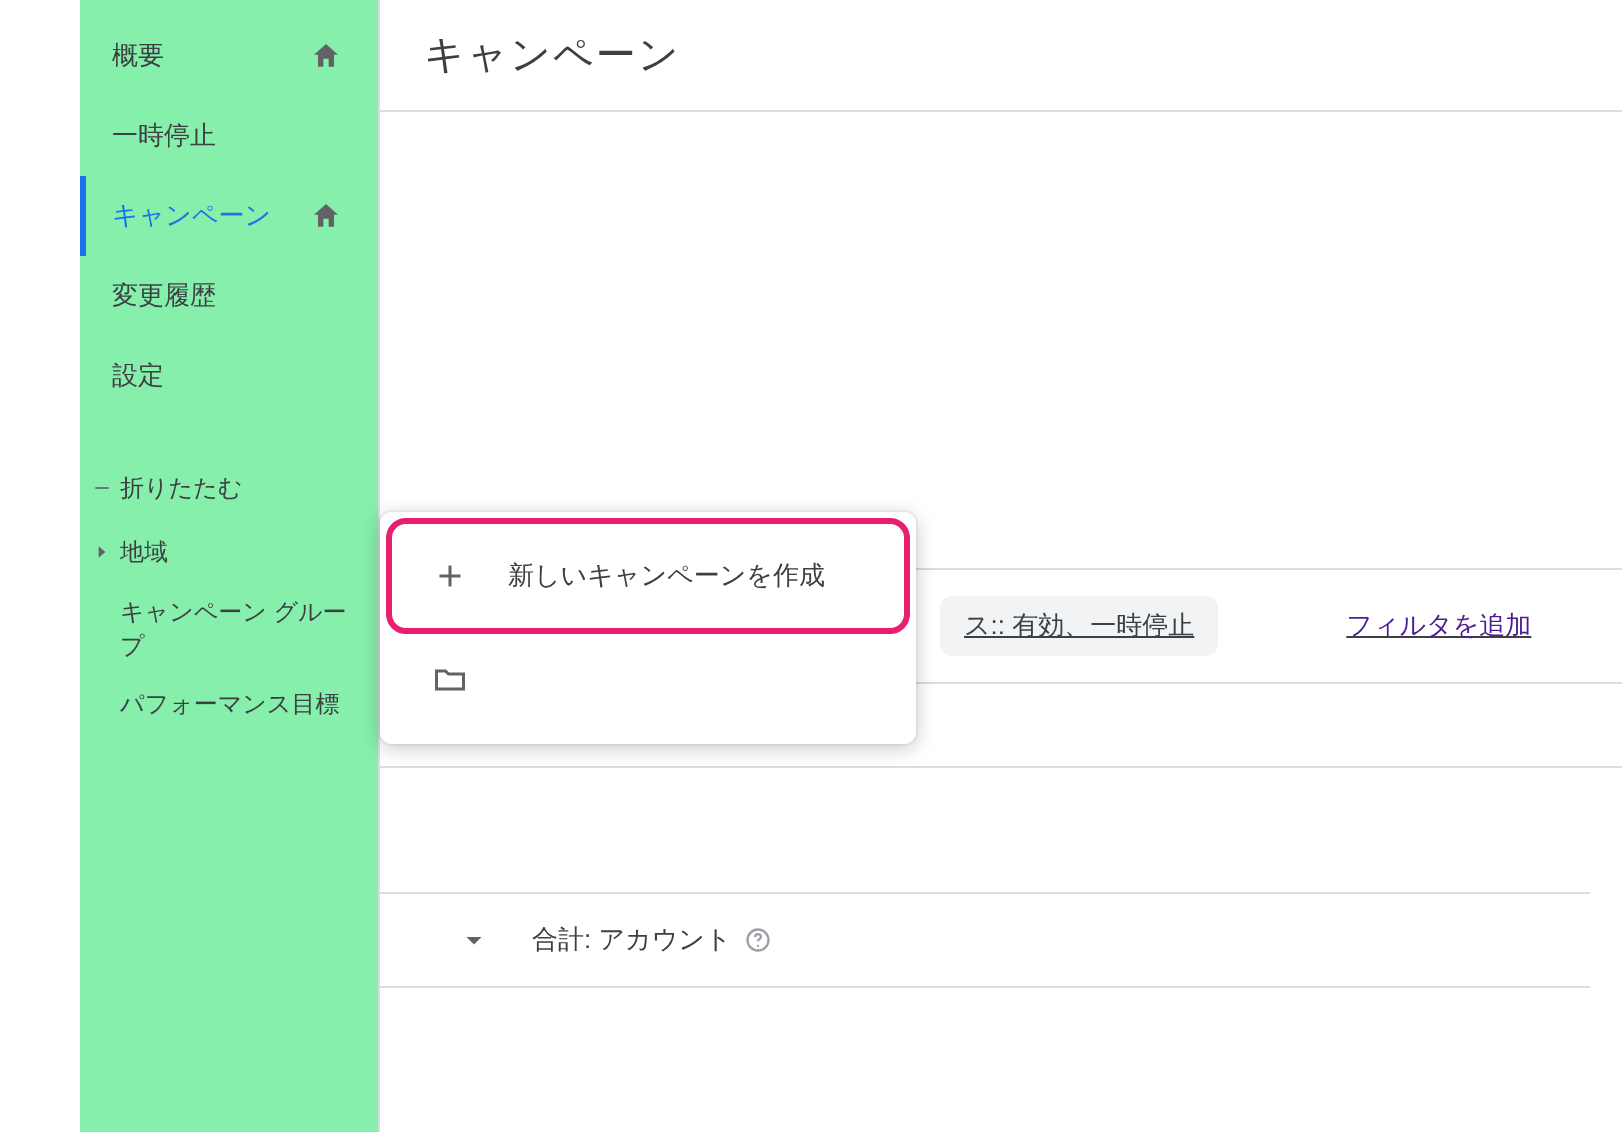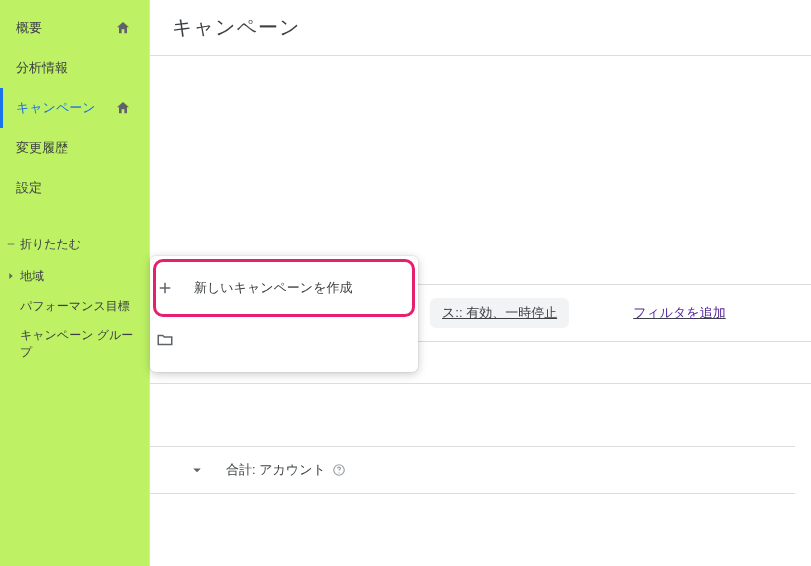--- a/index.html
+++ b/index.html
@@ -16,24 +16,25 @@
   }
   .container {
     display: flex;
     width: 100%;
     height: 100%;
   }
   
   .sidebar {
     width: 150px;
     min-width: 150px;
-    background: #bef264;
+    background: #86efac;
     border-right: 1px solid #dadce0;
     padding-top: 8px;
     height: 100%;
+    margin-left: 40px;
   }
   .nav-item {
     display: flex;
     align-items: center;
     justify-content: space-between;
     padding: 0 16px;
     height: 40px;
     font-size: 13px;
     color: #3c4043;
     cursor: pointer;
@@ -159,21 +160,21 @@
     background: #fff;
     border-radius: 6px;
     box-shadow: 0 2px 10px rgba(0,0,0,.22), 0 0 0 1px rgba(0,0,0,.04);
     padding: 6px 0;
     z-index: 100;
   }
   .popup-item {
     display: flex;
     align-items: center;
     height: 52px;
-    padding: 0 4px;
+    padding: 0 24px;
     cursor: pointer;
     font-size: 13px;
     color: #3c4043;
     border-radius: 12px;
   }
   .popup-item .pi-icon {
     width: 22px;
     margin-right: 18px;
     display:flex;
     justify-content:center;
@@ -200,21 +201,21 @@
   <div class="sidebar">
     <div class="nav-item normal">
       <span>概要</span>
       <span class="home-slot">
         <svg class="home" width="16" height="16" viewBox="0 0 24 24">
             <path d="M12 3l9 8h-3v9h-4v-6h-4v6H6v-9H3z"></path>
           </svg>
       </span>
     </div>
     <div class="nav-item">
-      <span>分析情報</span>
+      <span>一時停止</span>
       <span class="home-slot"></span>
     </div>
     <div class="nav-item active">
       <span>キャンペーン</span>
       <span class="home-slot">
         <svg class="home" width="16" height="16" viewBox="0 0 24 24" style="fill:#5f6368">
             <path d="M12 3l9 8h-3v9h-4v-6h-4v6H6v-9H3z"></path>
           </svg>
       </span>
     </div>
@@ -240,25 +241,25 @@
     <div class="nav-sub">
       <span class="arrow">
         <svg width="10" height="10" viewBox="0 0 24 24">
             <path d="M8 5l8 7-8 7z"></path>
           </svg>
       </span>
       <span class="sub-label">地域</span>
     </div>
     <div class="nav-sub wrap">
       <span class="arrow"></span>
-      <span class="sub-label">パフォーマンス目標</span>
+      <span class="sub-label">キャンペーン グループ</span>
     </div>
     <div class="nav-sub wrap">
       <span class="arrow"></span>
-      <span class="sub-label">キャンペーン グループ</span>
+      <span class="sub-label">パフォーマンス目標</span>
     </div>
   </div>
 
   <div class="main">
     <div class="header">
       <span>キャンペーン</span>
     </div>
 
     <div class="content-area">
       <div class="toolbar-row">

